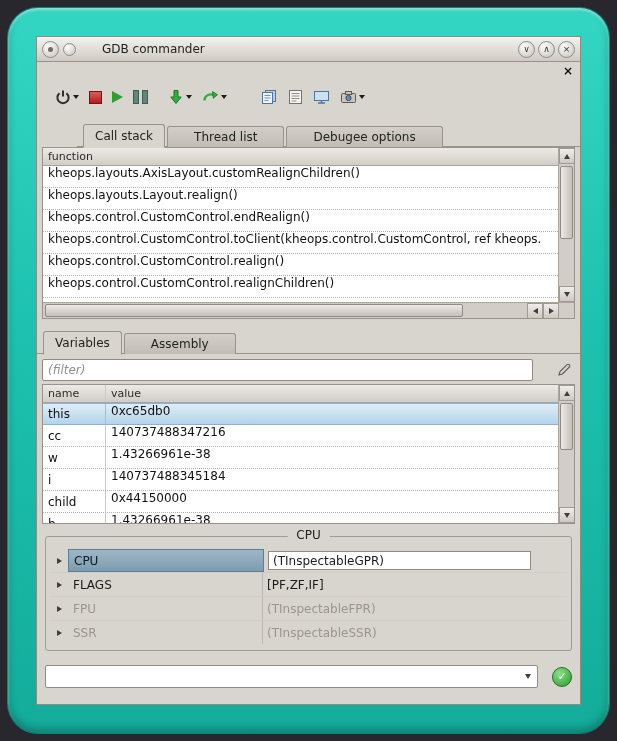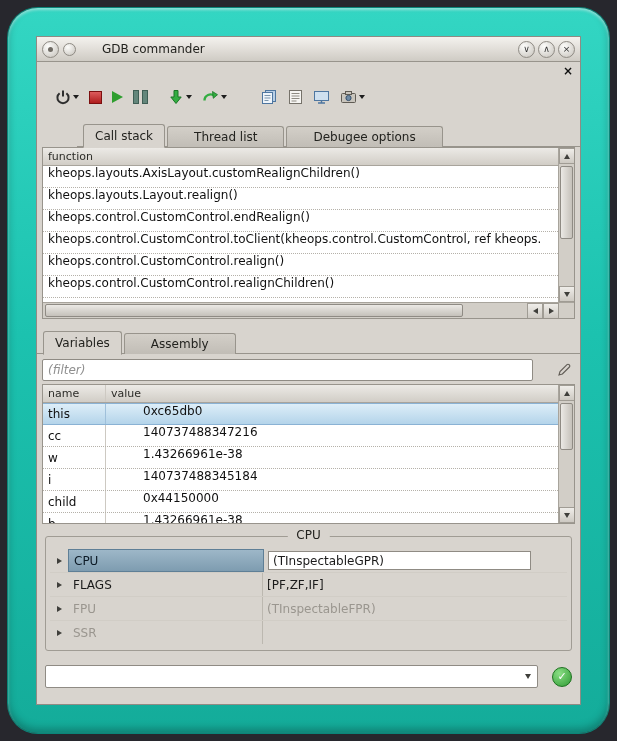--- a/index.html
+++ b/index.html
@@ -52,21 +52,21 @@
   .vars-panel{height:138px;}
   .pmain{flex:1;display:flex;overflow:hidden;}
   .pcol{flex:1;display:flex;flex-direction:column;overflow:hidden;min-width:0;}
   .thead{height:17px;flex:none;background:linear-gradient(#eceae6,#d1cdc6);border-bottom:1px solid #a8a49c;
     display:flex;align-items:center;font-size:11px;color:#2c2c28;}
   .thead .hcell{padding:0 5px;white-space:nowrap;}
   .trow{height:21px;flex:none;display:flex;align-items:flex-start;font-size:12px;color:#101010;
     border-bottom:1px dotted #b5b1a9;white-space:nowrap;overflow:hidden;}
   .trow .cell{padding:0 5px;overflow:hidden;white-space:nowrap;}
   .colname{width:52px;flex:none;border-right:1px solid #cdc9c2;align-self:stretch;display:flex;align-items:center;}
-  .colval{flex:1;min-width:0;display:flex;align-items:center;margin-left:32px;}
+  .colval{flex:1;min-width:0;display:flex;align-items:center;}
   .trow.selected{background:linear-gradient(#ddeef8,#b4d4ea);border-top:1px solid #8ab2d4;border-bottom:1px solid #8ab2d4;height:20px;}
   .trow.selected .colname{border-right-color:#9fc0da;}
 
   
   .vscroll{width:15px;flex:none;border-left:1px solid #a8a49c;background:#d2cec7;display:flex;flex-direction:column;}
   .hscroll{height:15px;flex:none;border-top:1px solid #a8a49c;background:#d2cec7;display:flex;}
   .sbtn{width:14px;height:14px;flex:none;background:linear-gradient(#efede9,#cdc9c2);border:1px solid #a09c94;
     display:flex;align-items:center;justify-content:center;}
   .strack{flex:1;position:relative;}
   .shandle-v{position:absolute;left:1px;right:1px;top:2px;height:42%;
@@ -346,20 +346,21 @@
               <span class="tri-right"></span>
             </span>
           <span class="cpu-name">FPU</span>
           <span class="cpu-val">(TInspectableFPR)</span>
         </div>
         <div class="cpu-row disabled">
           <span class="cpu-arrow">
               <span class="tri-right"></span>
             </span>
           <span class="cpu-name">SSR</span>
+          <span class="cpu-val">(TInspectableSSR)</span>
         </div>
       </div>
 
       <div class="bottom-row">
         <span class="combo">
           <span class="combo-text"></span>
           <span class="tri-down"></span>
         </span>
         <span class="ok-btn">
           <span>✓</span>

